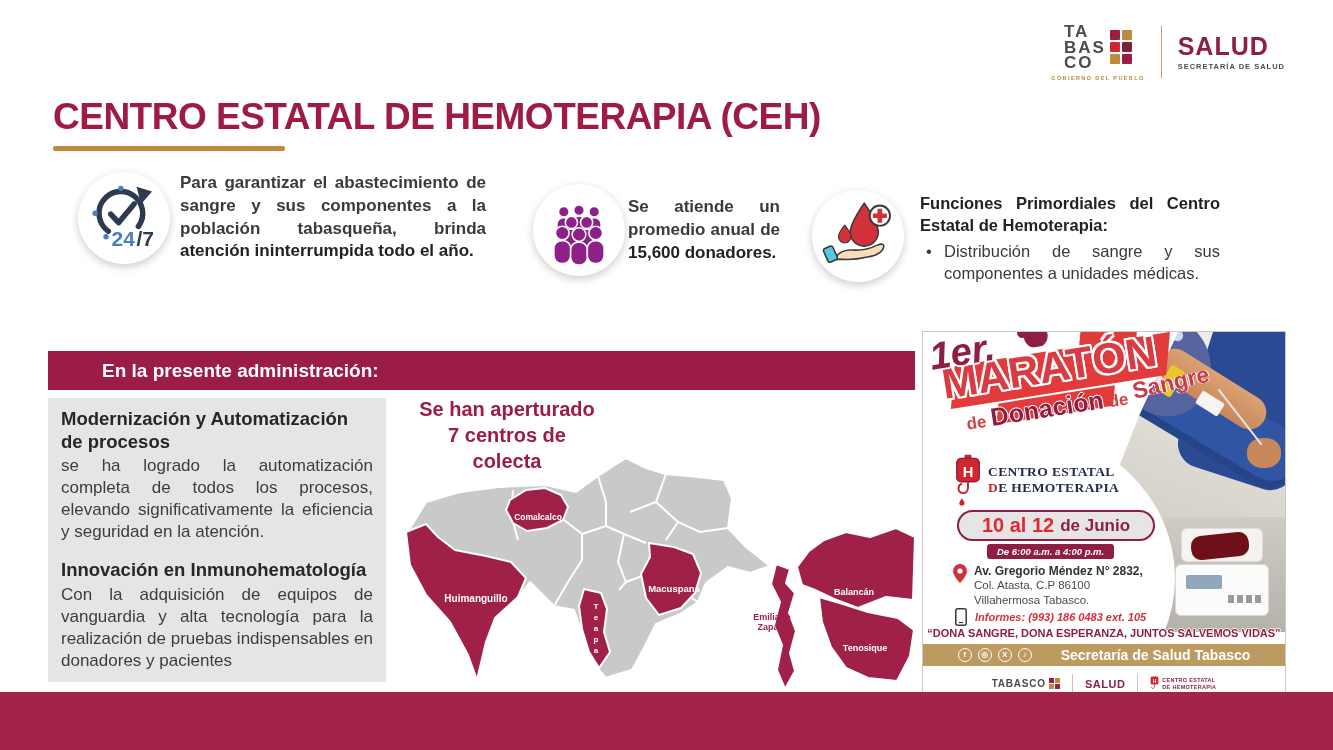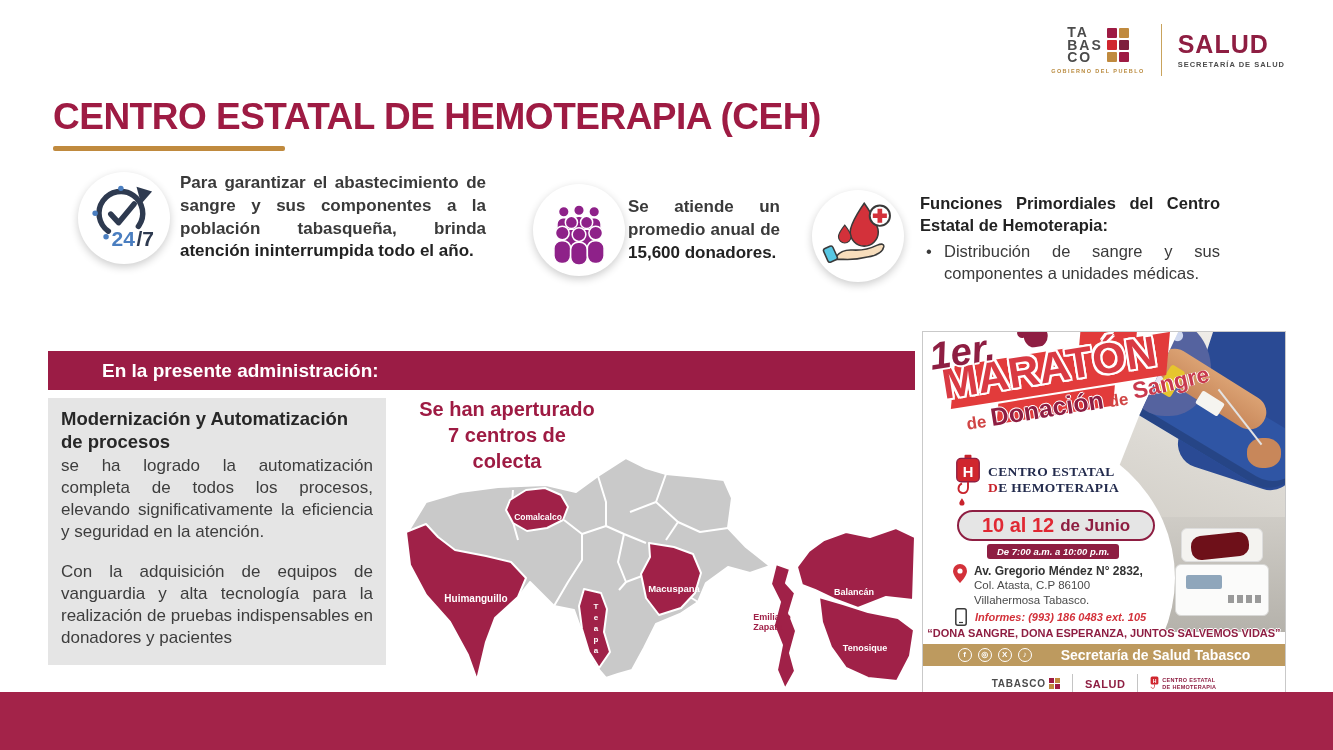--- a/index.html
+++ b/index.html
@@ -6,21 +6,21 @@
   html,body { width:1333px; height:750px; }
   body {
     position:relative; background:#ffffff; overflow:hidden;
     font-family:"Liberation Sans", sans-serif; color:#3a3a3a;
   }
 
   
   .hdr-logos { position:absolute; top:24px; right:48px; display:flex; align-items:center; gap:16px; }
   .tab-logo { display:flex; flex-direction:column; align-items:center; }
   .tab-logo-row { display:flex; gap:4px; align-items:center; }
-  .tab-letters { font-weight:900; font-size:14px; line-height:0.92; letter-spacing:2px; color:#4c4c4c; text-align:left; }
+  .tab-letters { font-weight:900; font-size:17px; line-height:0.92; letter-spacing:2px; color:#4c4c4c; text-align:left; }
   .tab-mosaic { display:grid; grid-template-columns:10px 10px; grid-auto-rows:10px; gap:2px; }
   .tab-mosaic span { display:block; border-radius:1px; }
   .tab-sub { margin-top:4px; font-size:5.5px; font-weight:700; letter-spacing:1.4px; color:#b98a3e; }
   .logo-divider { width:1px; height:52px; background:#c9a35c; }
   .salud-logo .salud-name { font-weight:900; font-size:25px; letter-spacing:1px; color:#8e1e42; line-height:1; }
   .salud-logo .salud-sub { margin-top:3px; font-size:7.5px; font-weight:700; letter-spacing:1px; color:#4c4c4c; }
 
   
   .page-title { position:absolute; left:53px; top:96px; font-size:37px; font-weight:800; letter-spacing:-0.5px; color:#9e1b43; }
   .title-underline { position:absolute; left:53px; top:146px; width:232px; height:5px; background:#c08a3e; border-radius:2px; }
@@ -40,21 +40,21 @@
                   color:#fff; font-weight:800; font-size:19px; line-height:39px; padding-left:54px; }
   .gray-card { position:absolute; left:48px; width:338px; background:#e5e5e5; padding:10px 13px; }
   .card-title { font-weight:800; font-size:18.5px; line-height:1.22; color:#272727; }
   .card-body { font-size:17px; line-height:1.3; color:#3d3d3d; text-align:justify; margin-top:2px; }
 
   
   .map-title { position:absolute; left:398px; top:396px; width:218px; text-align:center;
                color:#9e1b43; font-weight:800; font-size:20px; line-height:1.3; }
   .map-wrap { position:absolute; left:398px; top:440px; width:520px; height:265px; }
   .map-label { position:absolute; transform:translate(-50%,-50%); color:#fff; font-weight:700; white-space:nowrap; }
-  .map-label.dark { color:#a02148; white-space:normal; line-height:1.15; }
+  .map-label.dark { color:#a02148; text-align:center; white-space:normal; line-height:1.15; }
   .map-label.vertical { writing-mode:vertical-rl; text-orientation:upright; letter-spacing:2px; }
 
   
   .poster { position:absolute; left:922px; top:331px; width:364px; height:369px; background:#fff;
             border:1px solid #c9c9c9; overflow:hidden; }
   .poster-photo { position:absolute; right:0; top:0; width:178px; height:300px; overflow:hidden; z-index:1;
                   clip-path:polygon(40% 0, 100% 0, 100% 100%, 30% 100%, 0 55%, 18% 28%); }
   .pp-bg { position:absolute; inset:0; background:linear-gradient(200deg,#f2f0ec 0%,#dcd9d3 45%,#c6c2ba 100%); }
   .pp-chairback { position:absolute; right:-30px; top:-20px; width:120px; height:170px; background:#2a4a94; border-radius:24px; transform:rotate(18deg); }
   .pp-chairarm { position:absolute; left:8px; top:58px; width:195px; height:64px; background:#2f55a4; border-radius:32px; transform:rotate(31deg); box-shadow:inset 0 -8px 0 rgba(0,0,0,0.18); }
@@ -213,20 +213,21 @@
   </ul>
 </div>
 
 <div class="admin-banner">En la presente administración:</div>
 
 <div class="gray-card" style="top:398px; min-height:140px;">
   <div class="card-title">Modernización y Automatización de procesos</div>
   <div class="card-body">se ha logrado la automatización completa de todos los procesos, elevando significativamente la eficiencia y seguridad en la atención.</div>
 </div>
 <div class="gray-card" style="top:549px; min-height:116px;">
+  <div class="card-title">Innovación en Inmunohematología</div>
   <div class="card-body">Con la adquisición de equipos de vanguardia y alta tecnología para la realización de pruebas indispensables en donadores y pacientes</div>
 </div>
 
 <div class="map-title">
   <div>Se han aperturado</div>
   <div>7 centros de</div>
   <div>colecta</div>
 </div>
 
 <div class="map-wrap">
@@ -326,21 +327,21 @@
     <div class="org-lines">
       <div class="org-l1">CENTRO ESTATAL</div>
       <div class="org-l2">DE HEMOTERAPIA</div>
     </div>
   </div>
 
   <div class="date-box">
     <span class="date-range">10 al 12</span>
     <span class="date-tail">de Junio</span>
   </div>
-  <div class="hours-pill">De 7:00 a.m. a 10:00 p.m.</div>
+  <div class="hours-pill">De 6:00 a.m. a 4:00 p.m.</div>
 
   <div class="addr-row">
     <svg width="14" height="19" viewBox="0 0 14 19">
       <path d="M7 0 a7 7 0 0 1 7 7 c0 5 -7 12 -7 12 S0 12 0 7 a7 7 0 0 1 7 -7 z" fill="#d3313a"></path>
       <circle cx="7" cy="7" r="2.6" fill="#ffffff"></circle>
     </svg>
     <div>
       <div class="addr-l1">Av. Gregorio Méndez N° 2832,</div>
       <div class="addr-l2">Col. Atasta, C.P 86100</div>
       <div class="addr-l2">Villahermosa Tabasco.</div>

